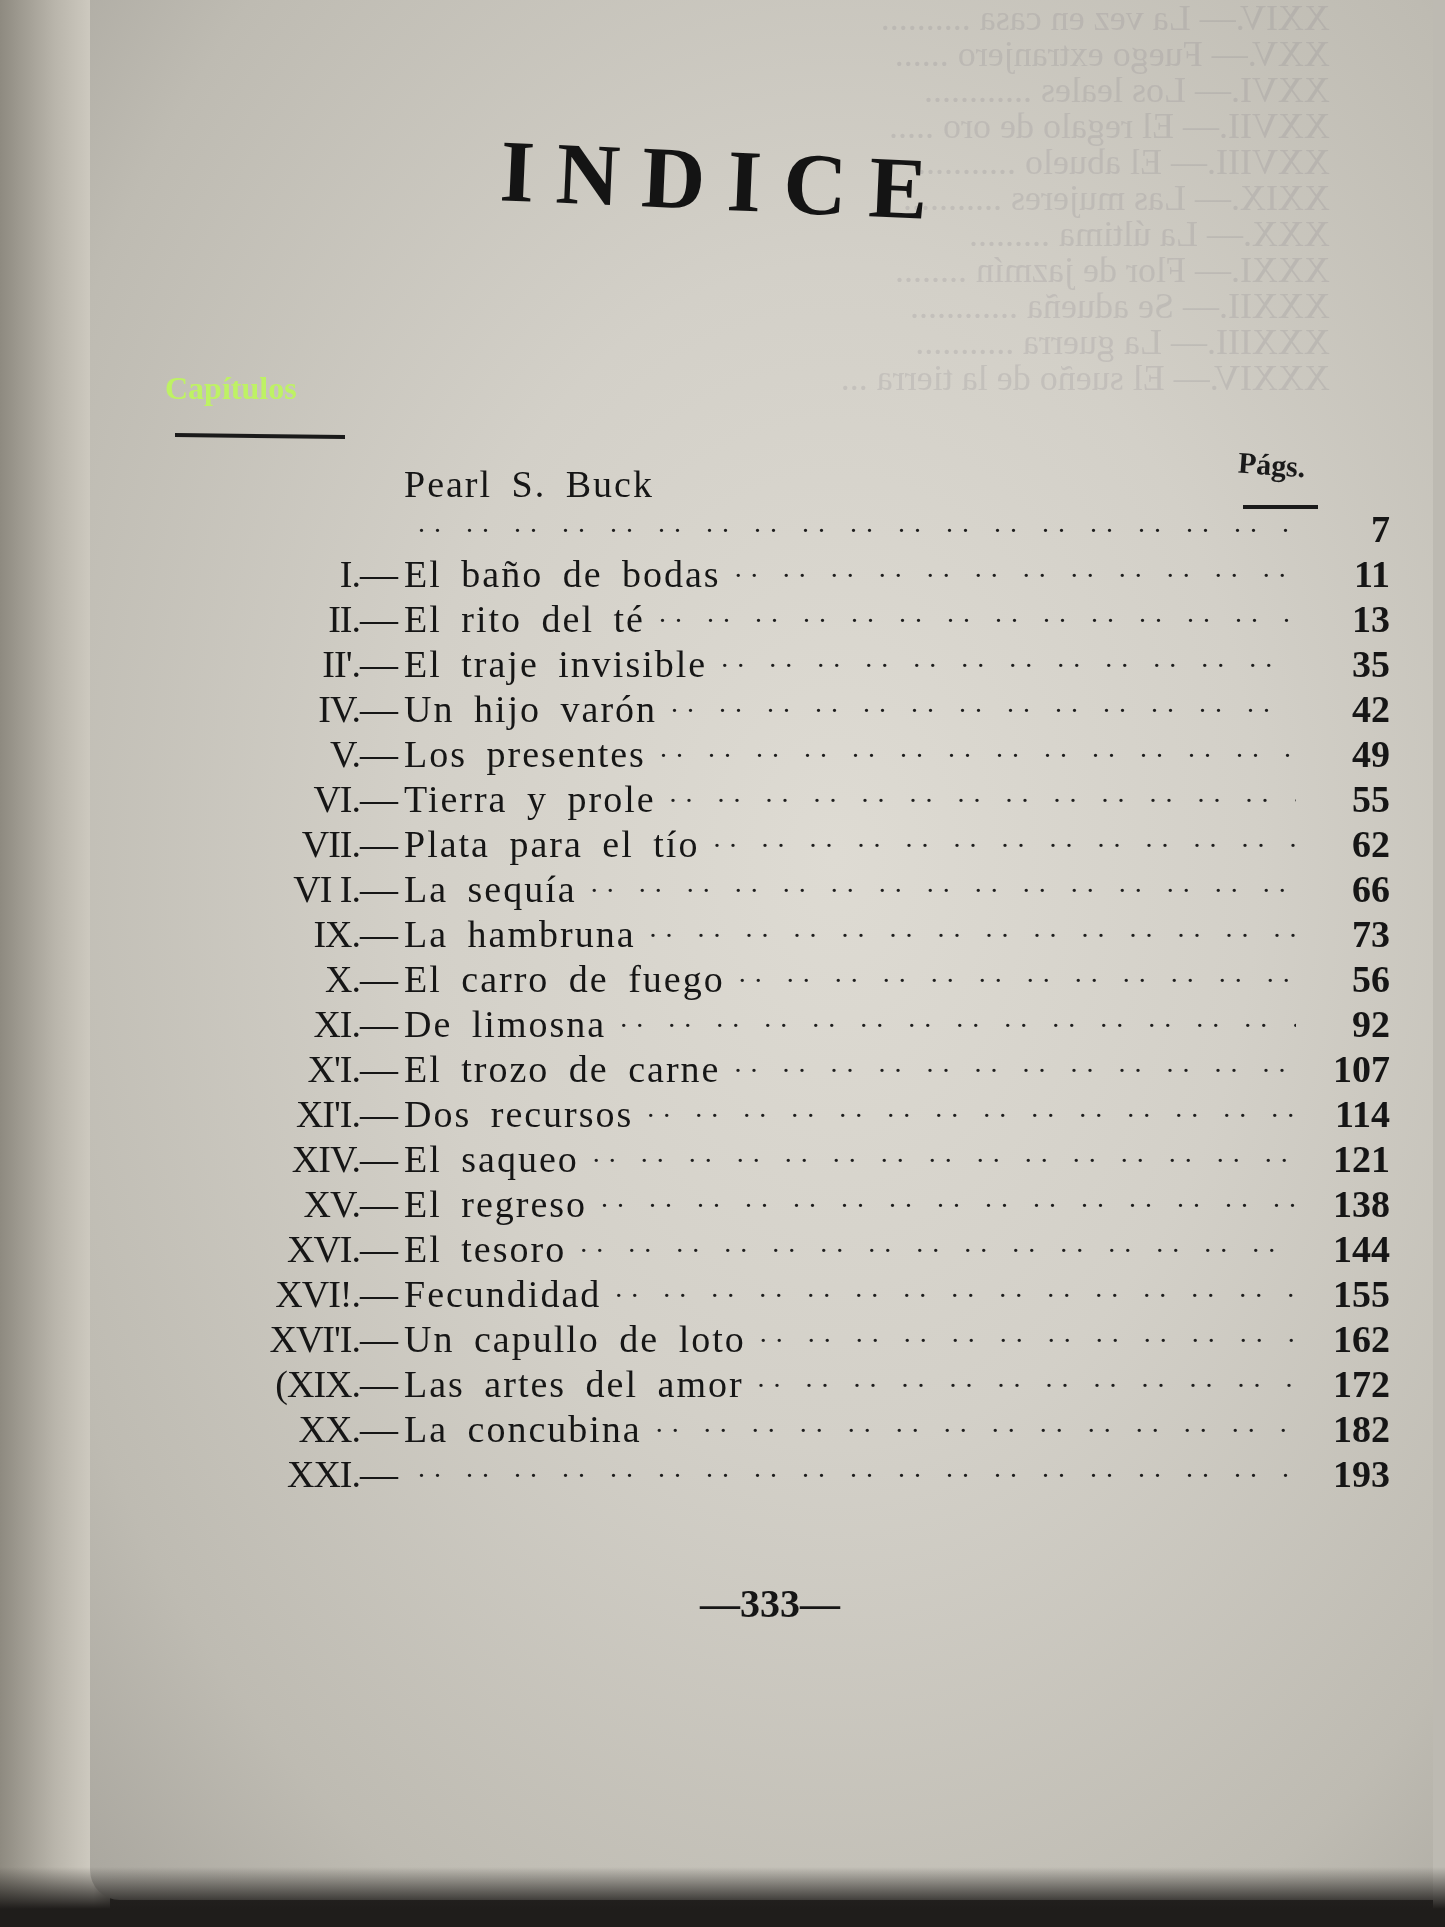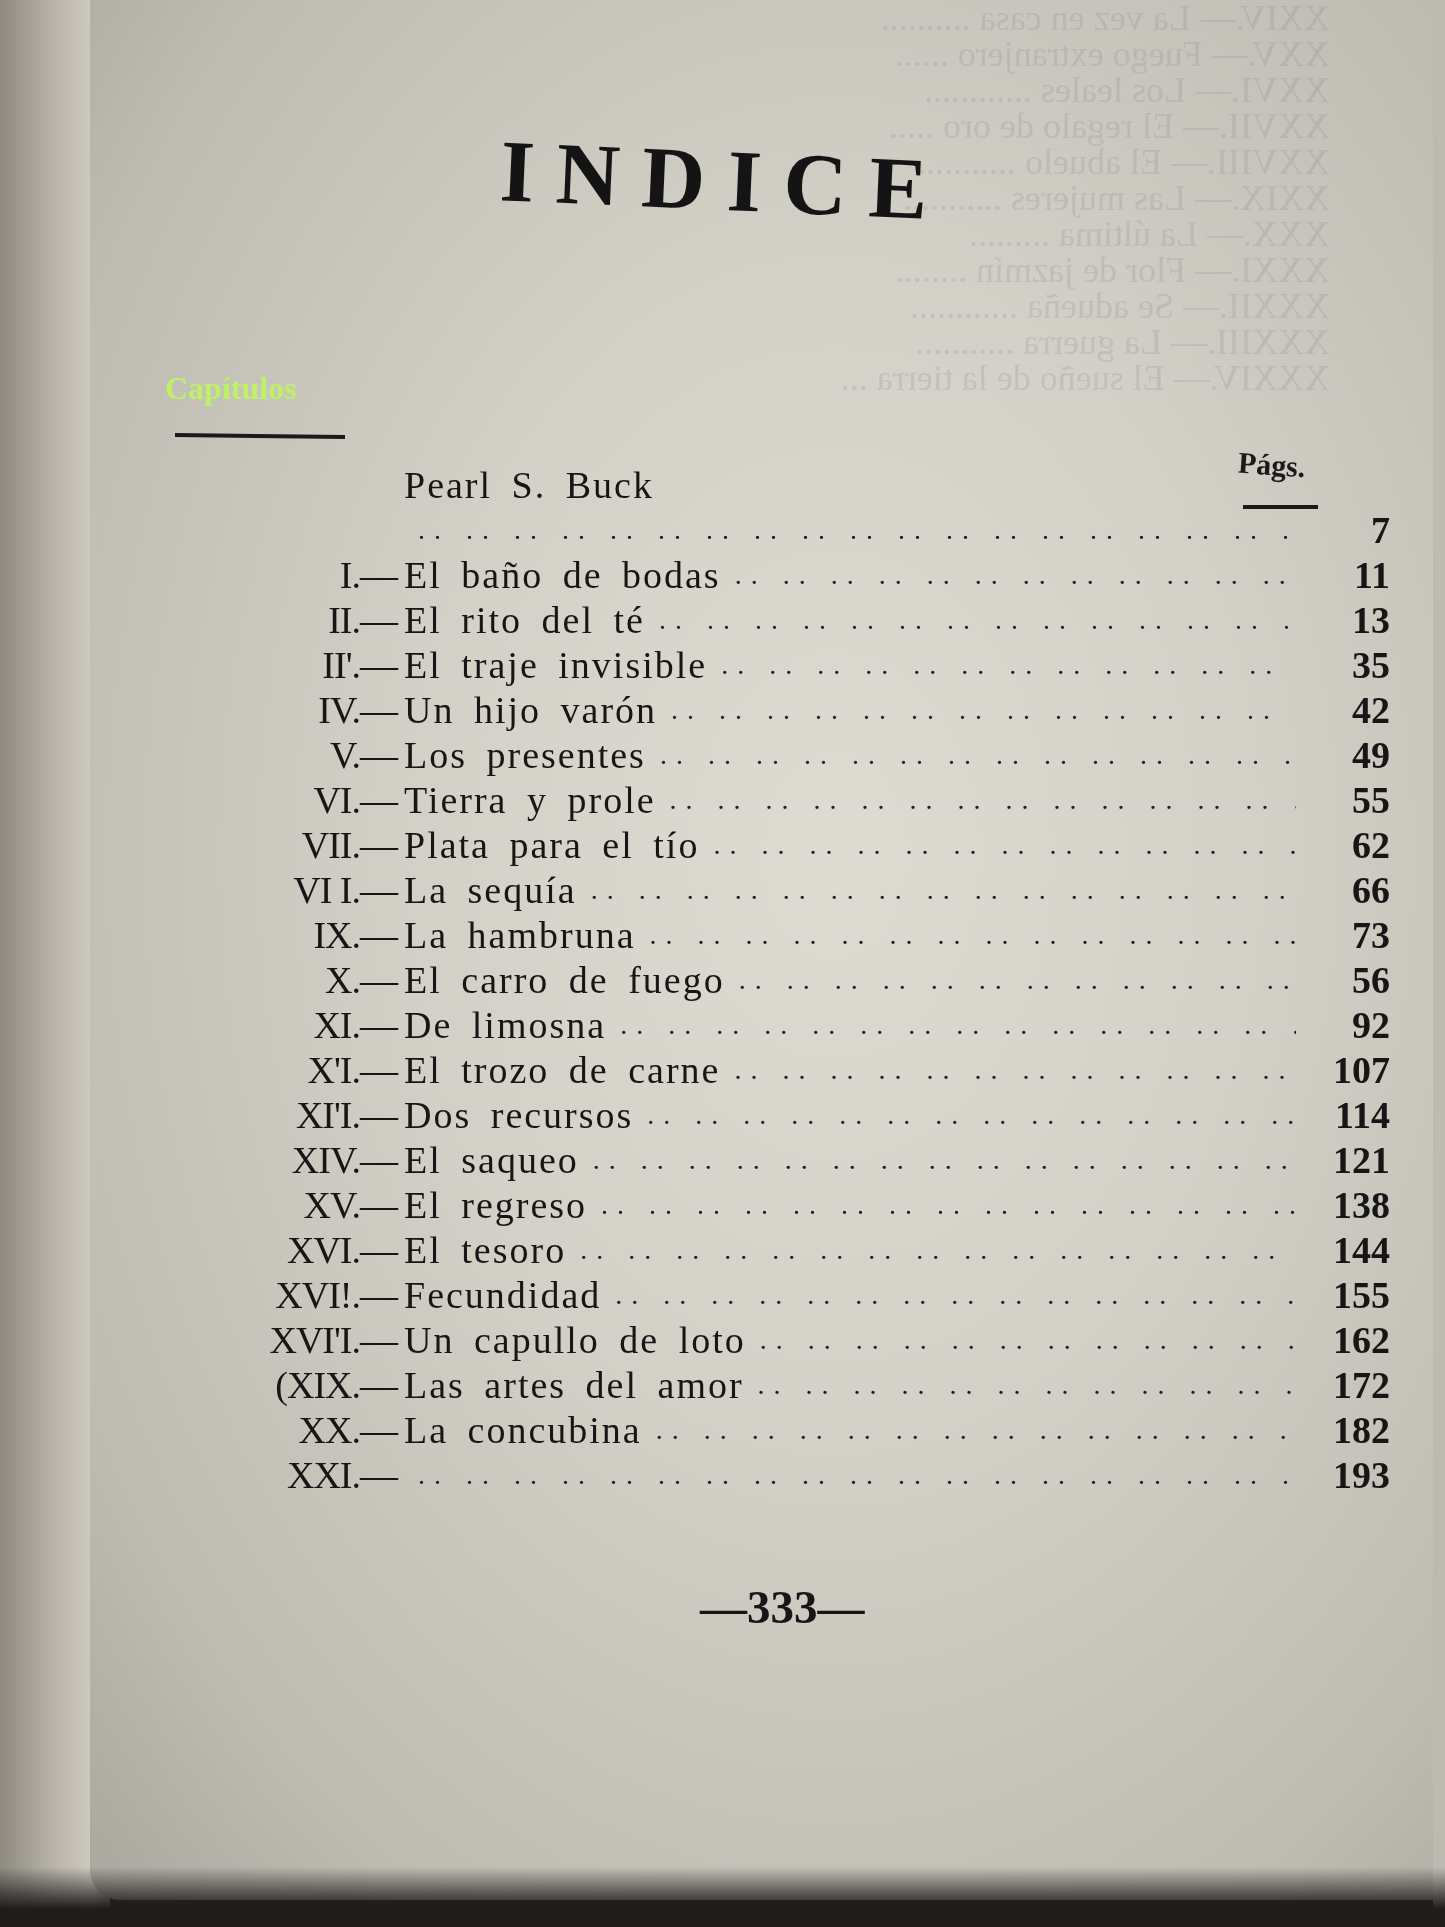--- a/index.html
+++ b/index.html
@@ -59,21 +59,21 @@
     }
     .pages-rule {
       position: absolute; left: 1243px; top: 505px; width: 75px; height: 4px;
       background: #1a1a1a;
     }
     .toc {
       position: absolute; left: 160px; top: 462px; width: 1230px;
     }
     .row {
       position: relative; height: 45px;
-      display: flex; align-items: center;
+      display: flex; align-items: flex-start;
       font-family: "Liberation Serif", serif;
       font-size: 38px; color: #161616;
       white-space: nowrap;
     }
     .num {
       width: 200px; text-align: right; letter-spacing: -1px;
     }
     .dash { width: 44px; text-align: left; }
     .entry-title { letter-spacing: 2px; word-spacing: 8px; }
     .dots {
@@ -83,21 +83,21 @@
     .dots::before {
       content: ".. .. .. .. .. .. .. .. .. .. .. .. .. .. .. .. .. .. .. .. .. .. .. ..";
     }
     .page-num {
       width: 80px; text-align: right; font-weight: bold;
     }
     .row.nodots .dots::before { content: ""; }
     .folio {
       position: absolute; left: 700px; top: 1580px;
       font-family: "Liberation Serif", serif;
-      font-size: 47px; font-weight: bold; color: #161616;
+      font-size: 40px; font-weight: bold; color: #161616;
     }
   </style>
 </head>
 <body>
 
 <div class="left-page"></div>
 <div class="page">
 </div>
 <div class="right-edge"></div>
 

